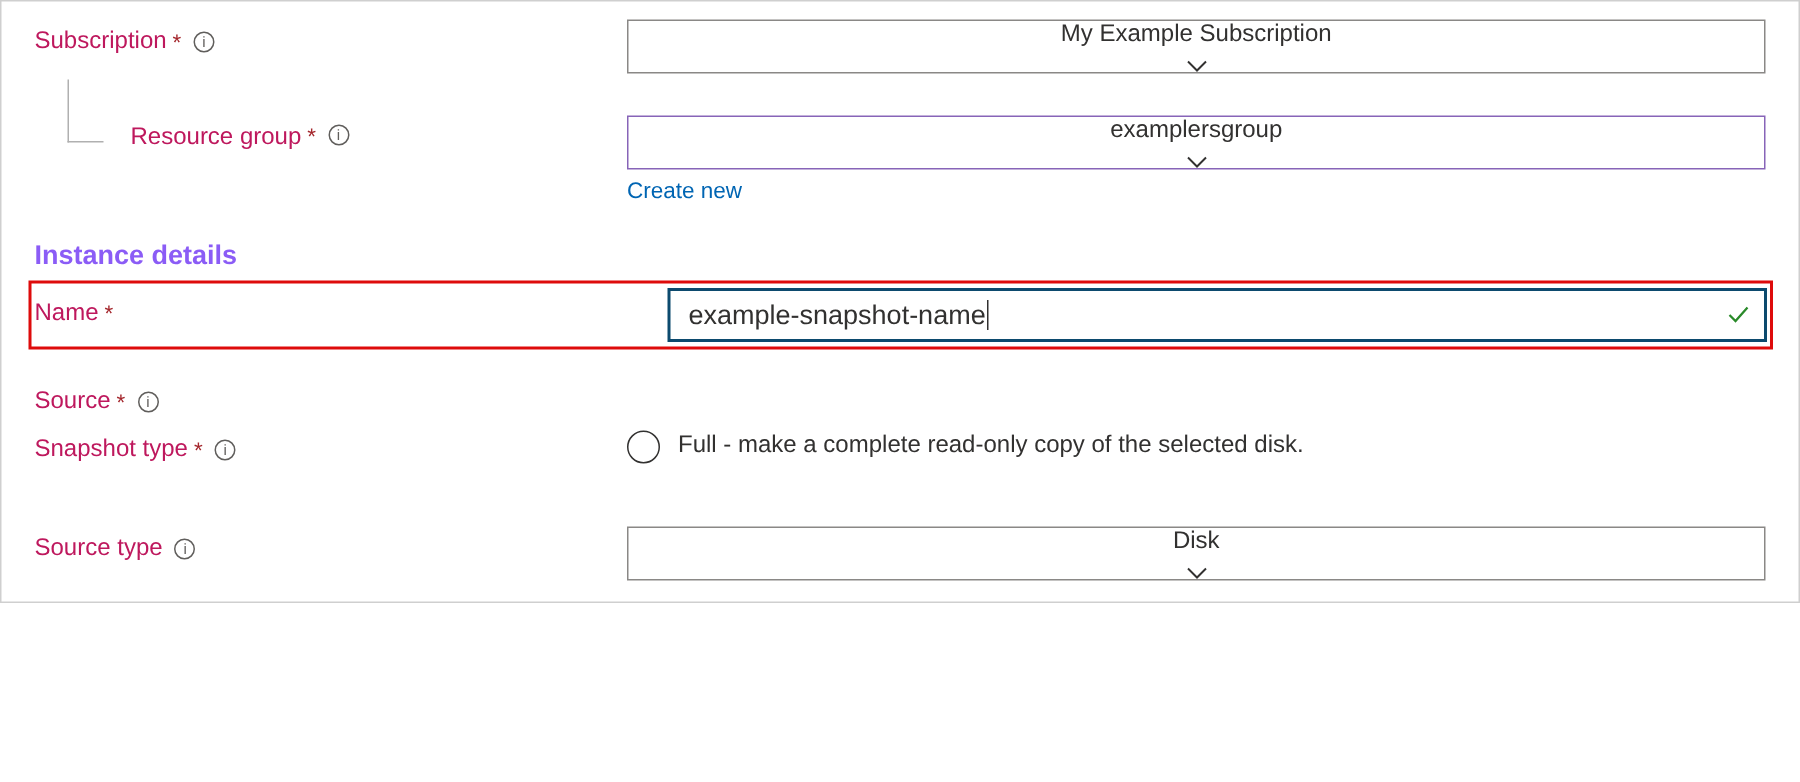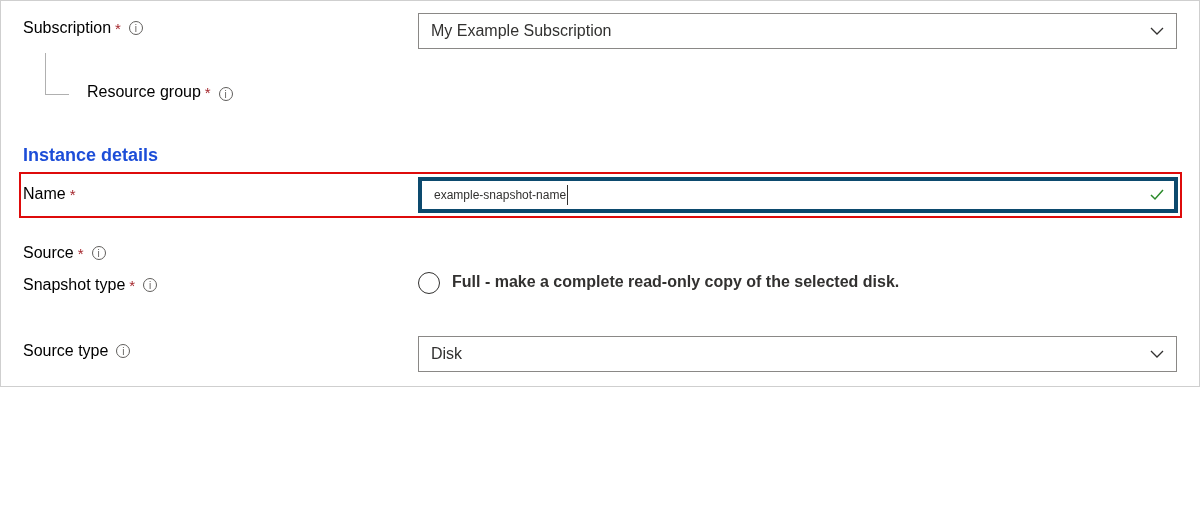--- a/index.html
+++ b/index.html
@@ -25,21 +25,21 @@
   .label-col {
     width: 395px;
     min-width: 395px;
     display: flex;
     align-items: center;
     padding-top: 6px;
     position: relative;
   }
   .label-text {
     font-size: 16px;
-    color: #000000;
+    color: #be185d;
   }
   .required { color: #a4262c; margin-left: 4px; }
   .info-icon {
     width: 14px; height: 14px;
     border: 1px solid #605e5c;
     border-radius: 50%;
     color: #605e5c;
     display: inline-flex;
     align-items: center; justify-content: center;
     font-size: 10px;
@@ -54,20 +54,21 @@
   .select {
     height: 36px;
     border: 1px solid #8a8886;
     display: flex;
     align-items: center;
     justify-content: space-between;
     padding: 0 12px;
     font-size: 16px;
     cursor: pointer;
     background: #fff;
+    flex-direction: column;
   }
   .select.purple { border-color: #8764b8; }
   .chevron {
     display: inline-block;
     line-height: 0;
   }
   .chevron svg { display: block; }
 
   .indent-connector {
     position: absolute;
@@ -87,59 +88,59 @@
     font-size: 15px;
     text-decoration: none;
     cursor: pointer;
     display: inline-block;
     margin-top: 6px;
   }
 
   .section-heading {
     font-size: 18px;
     font-weight: 600;
-    color: #1d4ed8;
-    margin-top: 44px;
+    color: #8b5cf6;
+    margin-top: 24px;
     margin-bottom: 6px;
   }
 
   .highlight-row {
     display: flex;
     align-items: flex-start;
     border: 2px solid #de0b0b;
     padding: 3px 2px;
     margin-left: -4px;
     margin-right: -5px;
+    gap: 27px;
   }
 
   .name-input-wrap {
     height: 36px;
-    border: 4px solid #0c4a6e;
+    border: 2px solid #0c4a6e;
     display: flex;
     align-items: center;
     padding: 0 8px 0 12px;
-    font-size: 12px;
+    font-size: 18px;
     position: relative;
     background: #fff;
   }
   .name-text {
     flex: 0 0 auto;
   }
   .caret {
     width: 1px;
     height: 20px;
     background: #323130;
     margin-left: 1px;
   }
   .spacer { flex: 1; }
   .check-icon svg { display: block; }
 
   .radio-group {
     padding-top: 0px;
-    font-weight: bold;
   }
   .radio-option {
     display: flex;
     align-items: flex-start;
     cursor: pointer;
   }
   .radio-outer {
     width: 22px; height: 22px;
     border: 1px solid #323130;
     border-radius: 50%;
@@ -189,25 +190,36 @@
                 <path d="M1 1 L7 7 L13 1" stroke="#323130" stroke-width="1.3" fill="none"></path>
               </svg>
           </span>
         </div>
       </div>
     </div>
 
     <div class="row" style="margin-top:28px;">
       <div class="label-col">
         <div class="indent-connector"></div>
-        <div class="indent-label" style="display:flex;align-items:flex-end;">
+        <div class="indent-label" style="display:flex;align-items:flex-start;">
           <span class="label-text">Resource group</span>
           <span class="required">*</span>
           <span class="info-icon">i</span>
         </div>
+      </div>
+      <div class="field-col">
+        <div class="select purple">
+          <span>examplersgroup</span>
+          <span class="chevron">
+            <svg width="14" height="8" viewBox="0 0 14 8">
+                <path d="M1 1 L7 7 L13 1" stroke="#323130" stroke-width="1.3" fill="none"></path>
+              </svg>
+          </span>
+        </div>
+        <a class="link">Create new</a>
       </div>
     </div>
 
     <div class="section-heading">Instance details</div>
 
     <div class="highlight-row">
       <div class="label-col" style="padding-top:8px;">
         <span class="label-text">Name</span>
         <span class="required">*</span>
       </div>

